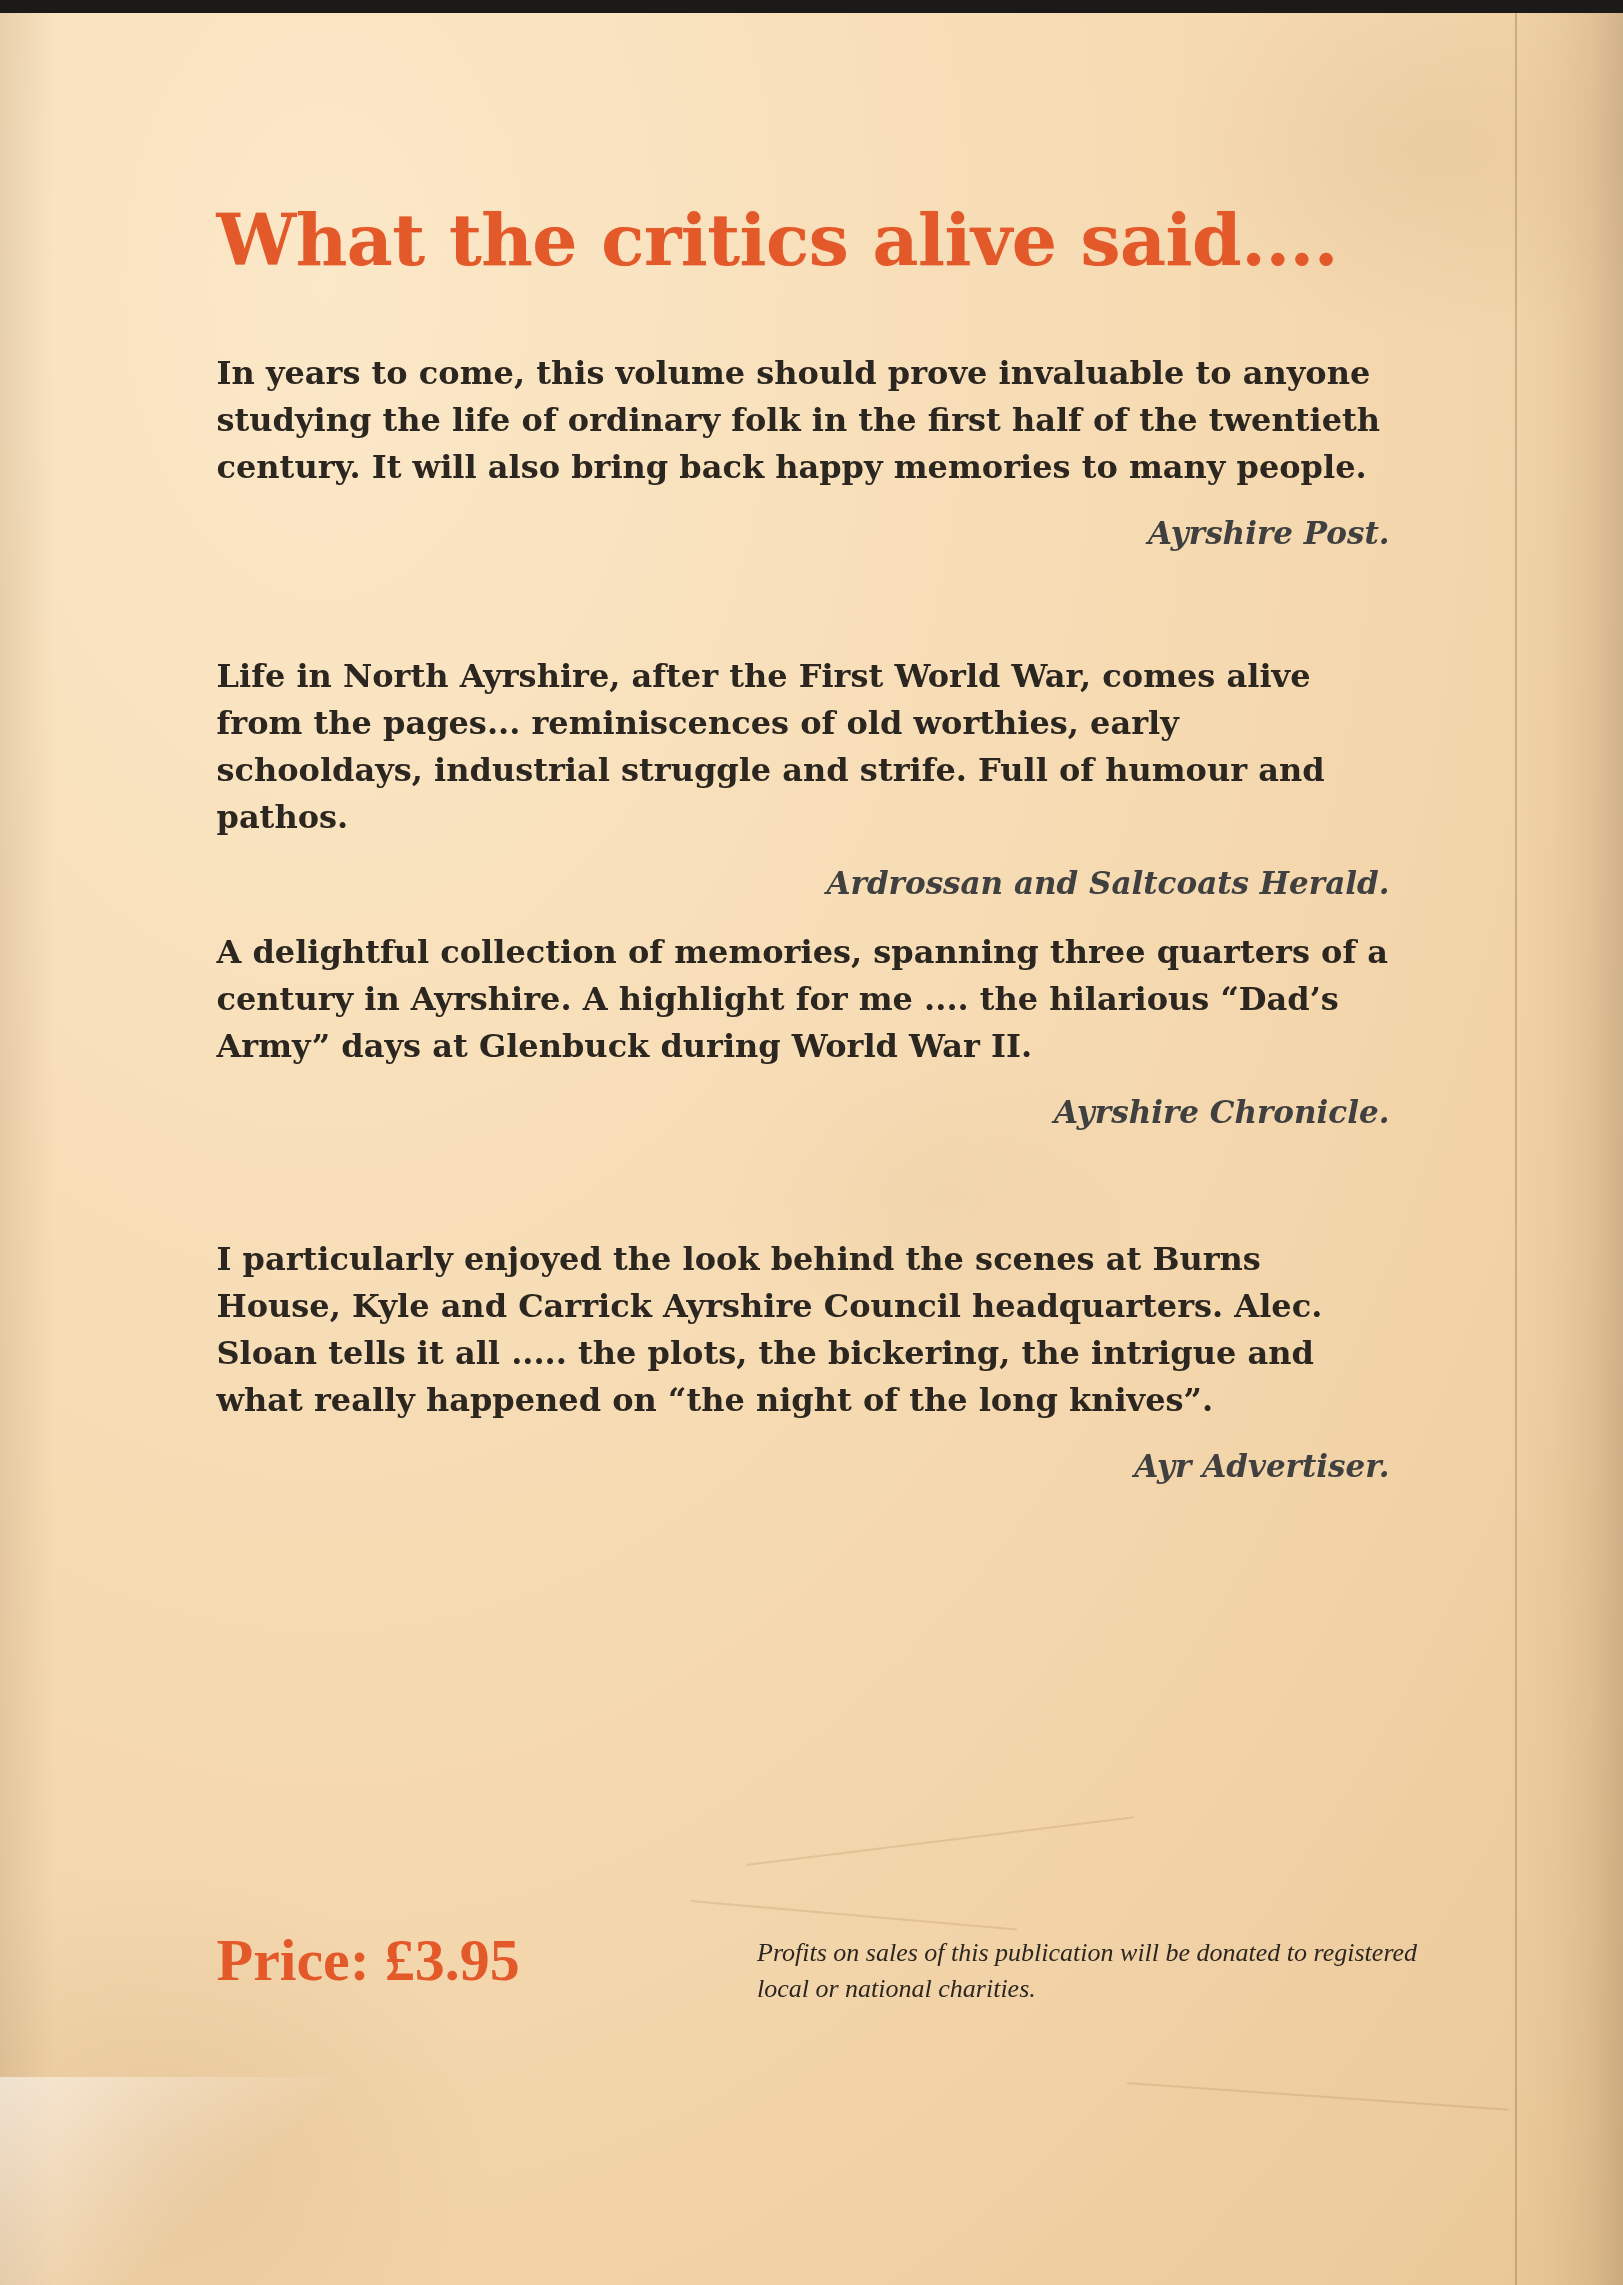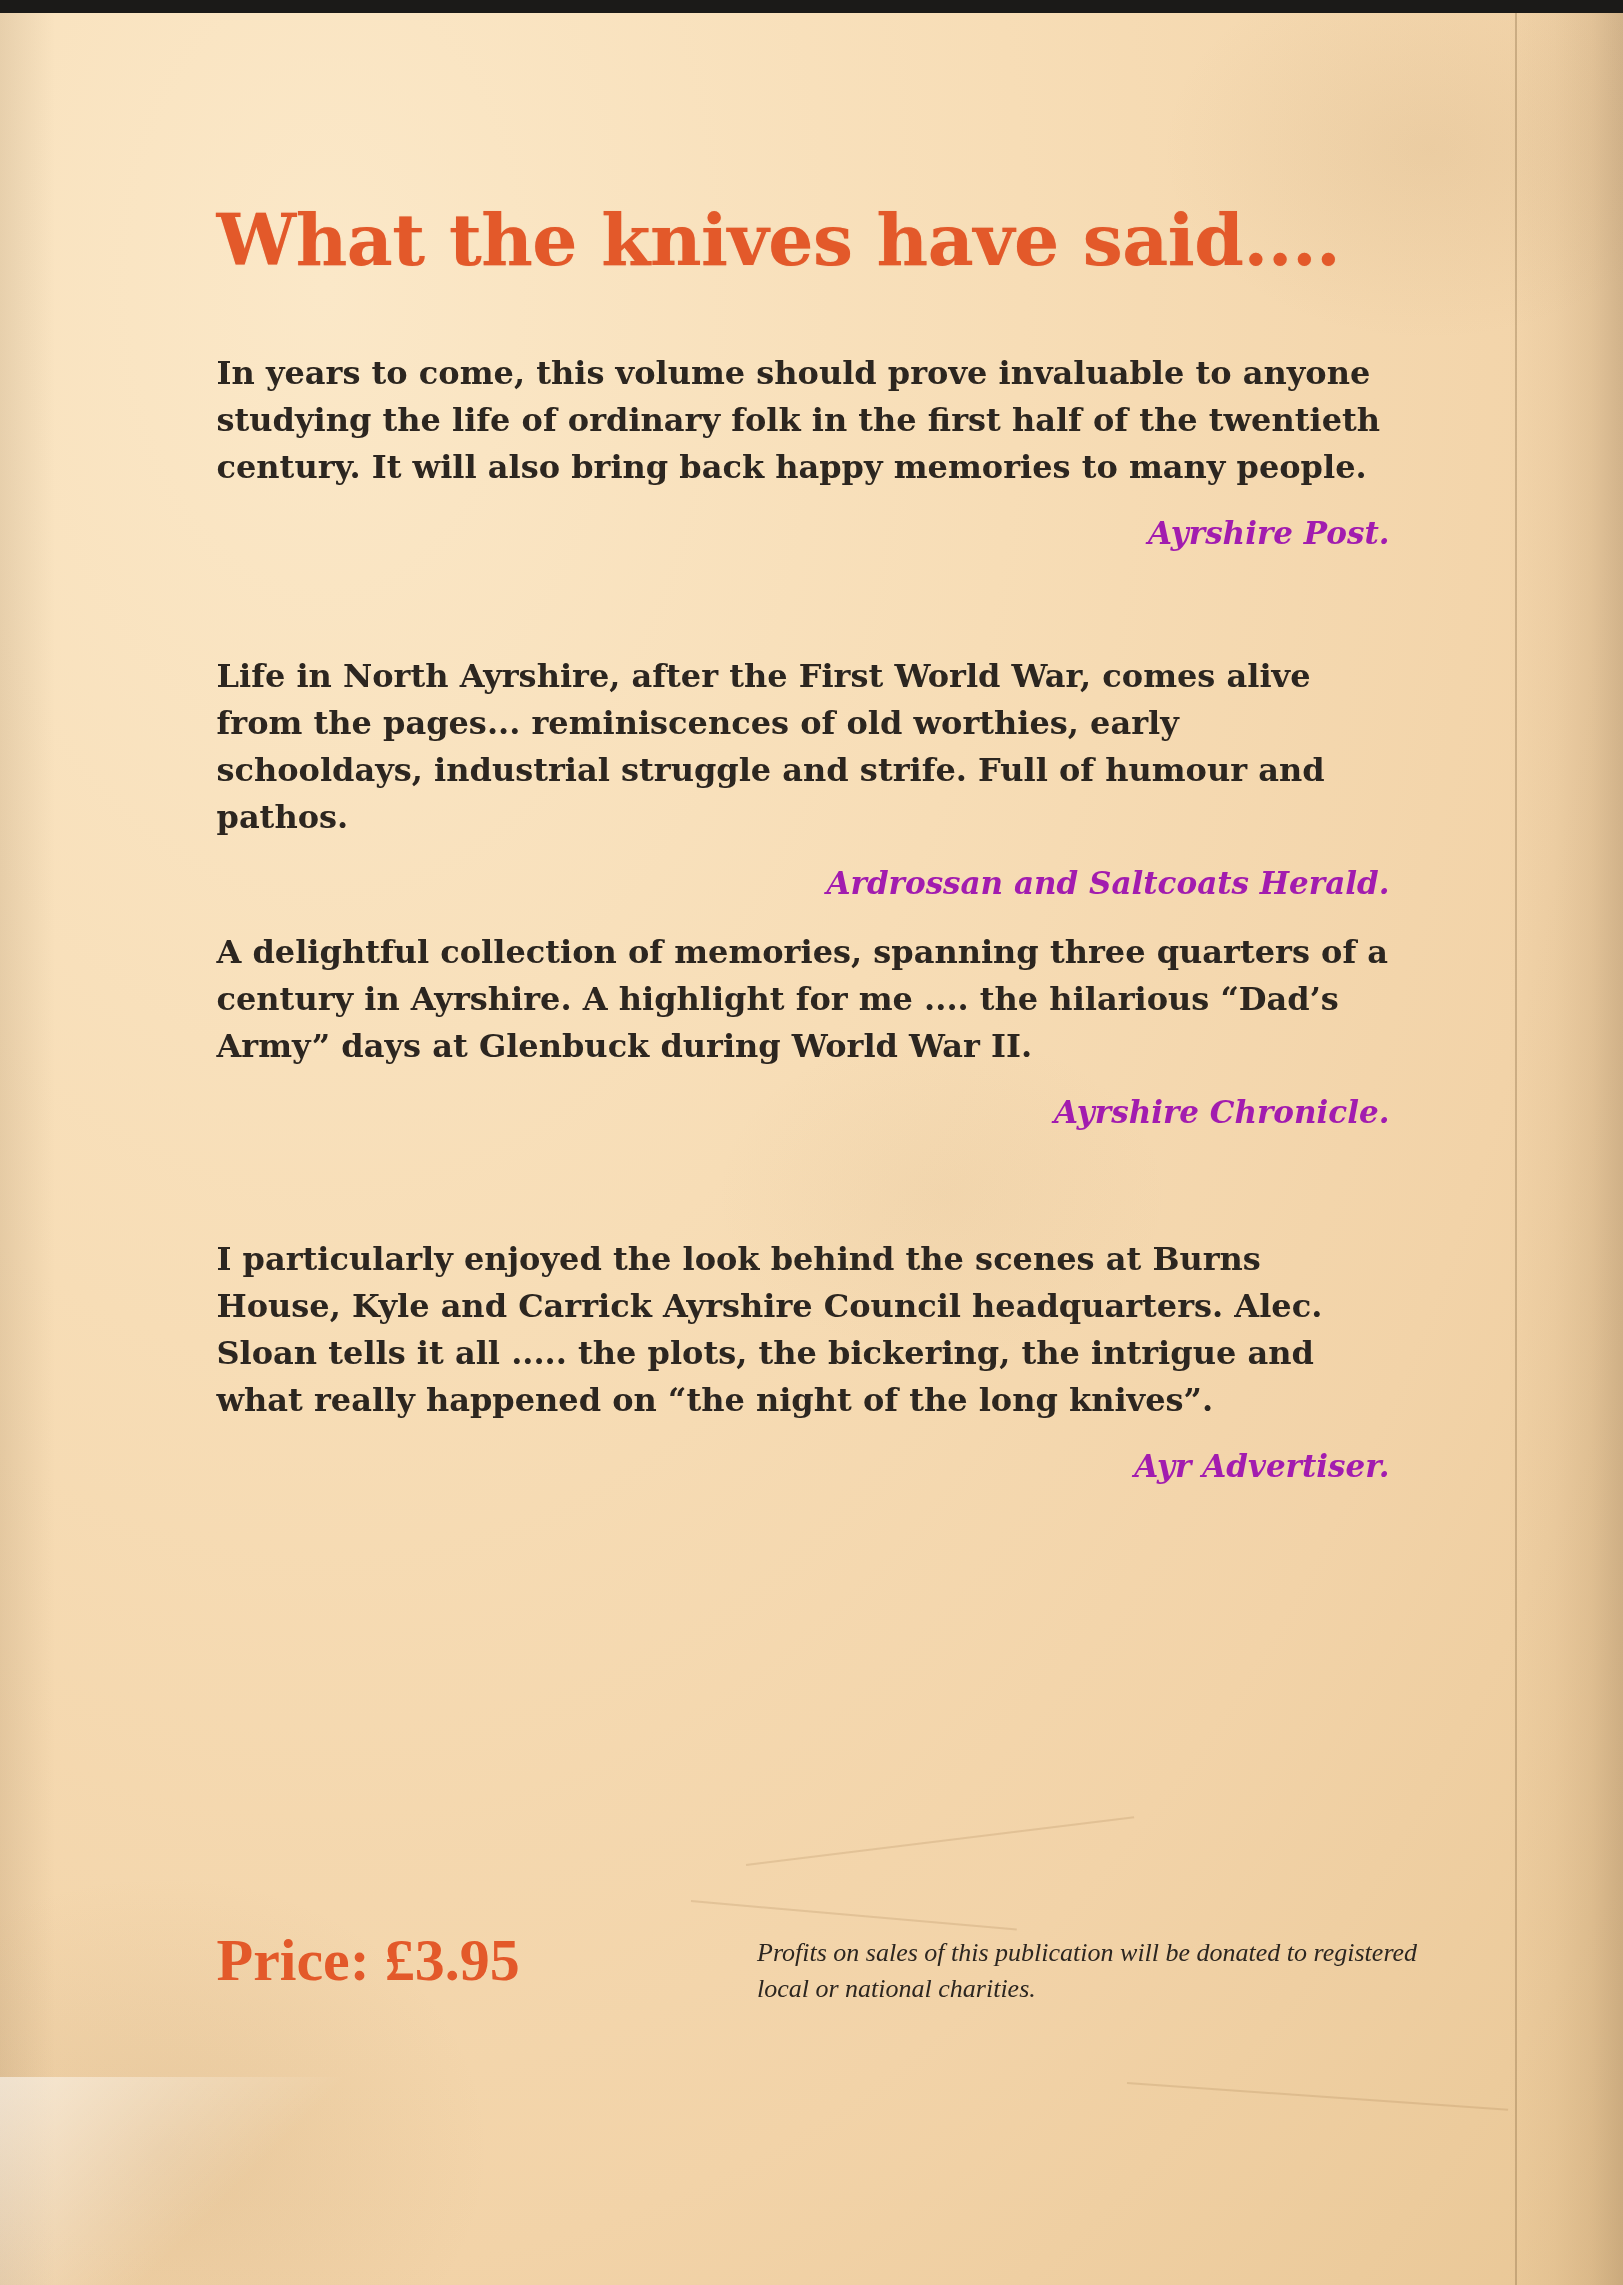--- a/index.html
+++ b/index.html
@@ -129,21 +129,21 @@
   .quote-text {
     color: #2c2620;
     font-family: "DejaVu Serif", serif;
     font-size: 32px;
     line-height: 1.47;
     font-weight: 600;
     text-align: left;
     width: 1173px;
   }
   .attribution {
-    color: #a21caf;
+    color: #404040;
     font-family: "DejaVu Serif", serif;
     font-style: italic;
     font-weight: bold;
     font-size: 31px;
     text-align: right;
     width: 1173px;
     margin-top: 23.6px;
   }
 
   #quote-0 { top: 350px; }
@@ -196,21 +196,21 @@
   <div class="spine"></div>
   <div class="spine-line"></div>
   <div class="bottom-crease"></div>
 
   <div class="scratch" style="left:746px; top:1864px; width:391px; height:1.8px; transform:rotate(-7deg);"></div>
   <div class="scratch" style="left:691px; top:1900px; width:327px; height:1.8px; transform:rotate(5deg);"></div>
   <div class="scratch" style="left:1127px; top:2082px; width:382px; height:1.8px; transform:rotate(4deg);"></div>
 
   <div class="content">
 
-    <div class="headline">What the knives have said....</div>
+    <div class="headline">What the critics alive said....</div>
 
     <div class="quote-block" id="quote-0">
       <div class="quote-text">In years to come, this volume should prove invaluable to anyone studying the life of ordinary folk in the first half of the twentieth century. It will also bring back happy memories to many people.</div>
       <div class="attribution">Ayrshire Post.</div>
     </div>
 
     <div class="quote-block" id="quote-1">
       <div class="quote-text">Life in North Ayrshire, after the First World War, comes alive from the pages... reminiscences of old worthies, early schooldays, industrial struggle and strife. Full of humour and pathos.</div>
       <div class="attribution">Ardrossan and Saltcoats Herald.</div>
     </div>

